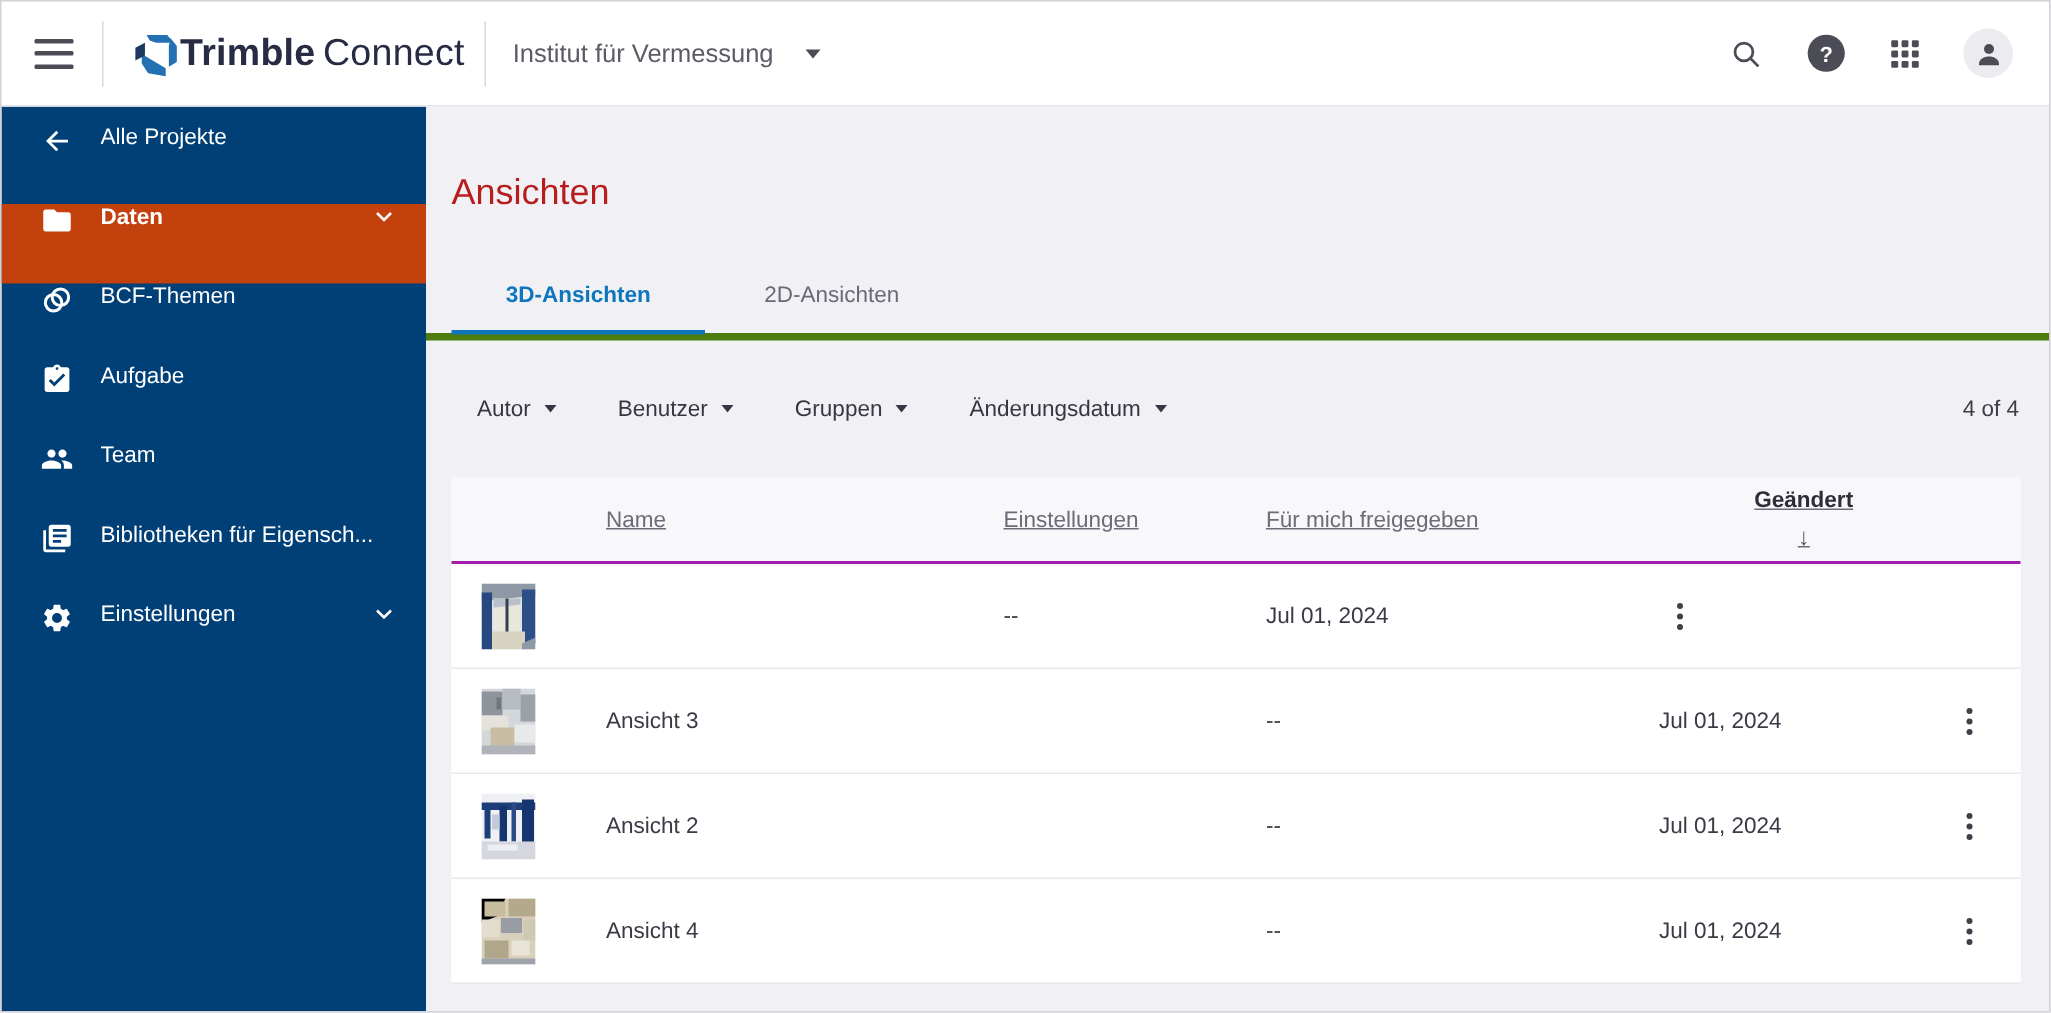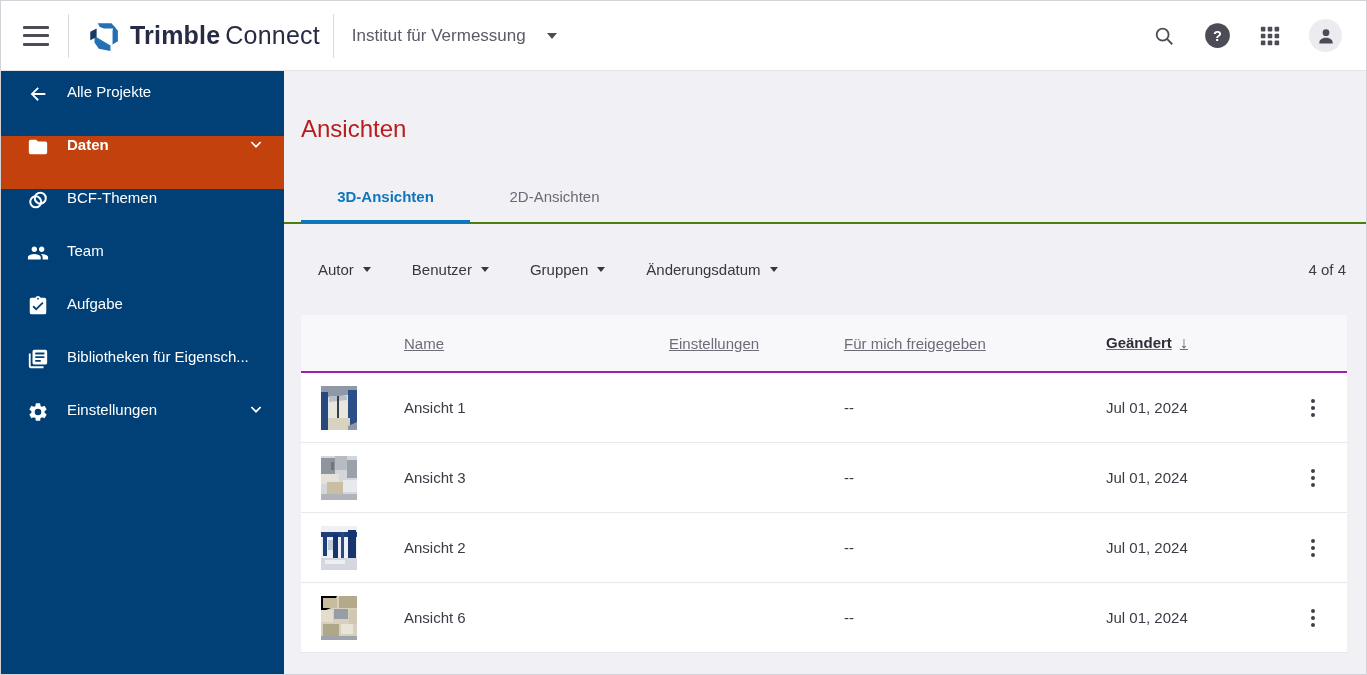--- a/index.html
+++ b/index.html
@@ -16,21 +16,21 @@
   
   .header {
     height:70px; background:#ffffff; border-bottom:1px solid #e3e3e8;
     display:flex; align-items:center; position:relative; z-index:5;
   }
   .hamburger { margin-left:22px; width:26px; height:20px; display:flex; flex-direction:column; justify-content:space-between; cursor:pointer; }
   .hamburger span { height:3px; background:#4b4c56; border-radius:1px; }
   .vdiv { width:1px; height:44px; background:#d9d9df; }
   .vdiv.first { margin-left:19px; }
   .logo { margin-left:17px; width:34px; height:34px; }
-  .brand { margin-left:10px; font-size:25px; color:#272c44; letter-spacing:.2px; white-space:nowrap; }
+  .brand { font-size:25px; color:#272c44; letter-spacing:.2px; white-space:nowrap; }
   .brand b { font-weight:700; }
   .brand span.light { font-weight:400; margin-left:5px; }
   .vdiv.second { margin-left:13px; }
   .project-selector { margin-left:18px; display:flex; align-items:center; gap:21px; cursor:pointer; }
   .project-selector .name { font-size:17px; color:#5a5b66; }
   .caret-down { width:0; height:0; border-left:5px solid transparent; border-right:5px solid transparent; border-top:6px solid #4b4c56; }
   .header-right { margin-left:auto; display:flex; align-items:center; gap:25px; padding-right:24px; }
   .hicon { width:28px; height:28px; display:flex; align-items:center; justify-content:center; cursor:pointer; }
   .avatar { width:33px; height:33px; border-radius:50%; background:#ebebf0; display:flex; align-items:center; justify-content:center; cursor:pointer; }
 
@@ -44,34 +44,34 @@
     font-size:15px; cursor:pointer; padding:0 20px 0 26px;
   }
   .side-item .sicon { width:22px; height:22px; flex:0 0 22px; display:flex; align-items:center; justify-content:center; }
   .side-item .slabel { margin-left:18px; white-space:nowrap; overflow:hidden; }
   .side-item .schevron { margin-left:auto; width:16px; height:16px; }
   .side-item.active { background:#c2410c; font-weight:700; }
 
   
   .main { margin-left:283px; height:604px; background:#f1f1f5; }
   .page-title { padding:44px 0 0 17px; font-size:24px; font-weight:400; color:#b91c1c; }
-  .tabs { margin-top:29px; display:flex; padding-left:17px; border-bottom:2px solid #4d7c0f; }
+  .tabs { margin-top:29px; display:flex; padding-left:17px; border-bottom:5px solid #4d7c0f; }
   .tab { width:169px; height:51px; display:flex; align-items:center; justify-content:center; font-size:15px; color:#696a76; cursor:pointer; border-bottom:3px solid transparent; margin-bottom:-1px; }
   .tab.active { color:#0d76bd; font-weight:700; border-bottom-color:#0d76bd; }
 
   .filter-row { height:91px; display:flex; align-items:center; padding:0 20px 0 17px; }
   .filters { display:flex; gap:41px; margin-left:17px; }
   .filter { display:flex; align-items:center; gap:9px; font-size:15px; color:#363742; cursor:pointer; }
   .filter .caret-down { border-left-width:4px; border-right-width:4px; border-top-width:5px; border-top-color:#363742; }
   .result-count { margin-left:auto; font-size:15px; color:#3c3d47; }
 
   .table { margin:0 19px 0 17px; background:#ffffff; }
   .trow { display:grid; grid-template-columns:103px 265px 175px 262px 1fr 48px; align-items:center; }
   .thead { height:58px; background:#f8f8fa; border-bottom:2px solid #a21caf; font-size:15px; color:#6b6c78;text-decoration:underline; }
-  .thead .th-sorted { color:#2d2e38; font-weight:700; display:flex; align-items:flex-start; gap:8px; cursor:pointer; }
+  .thead .th-sorted { color:#2d2e38; font-weight:700; display:flex; align-items:center; gap:8px; cursor:pointer;flex-direction:column; }
   .thead .th { cursor:pointer; }
   .sort-arrow { font-size:16px; color:#555a66; font-weight:400; }
   .tbody-row { height:70px; border-bottom:1px solid #e7e7ec; background:#ffffff; font-size:15px; color:#3a3b45; cursor:pointer; }
   .thumb { width:36px; height:44px; margin-left:20px; display:block; }
   .cell-name { font-weight:400; }
   .kebab { width:28px; height:34px; display:flex; flex-direction:column; align-items:center; justify-content:center; gap:3px; cursor:pointer; }
   .kebab i { width:4px; height:4px; border-radius:50%; background:#3f4049; }
 </style>
 </head>
 <body>
@@ -166,33 +166,33 @@
         <circle cx="9.5" cy="14" r="6"></circle>
           <circle cx="14.5" cy="10" r="6"></circle>
       </svg>
     </span>
     <span class="slabel">BCF-Themen</span>
   </div>
 
   <div class="side-item">
     <span class="sicon">
       <svg width="22" height="22" viewBox="0 0 24 24" fill="#ffffff">
+          <path d="M19 3h-4.18C14.4 1.84 13.3 1 12 1s-2.4.84-2.82 2H5a2 2 0 0 0-2 2v14a2 2 0 0 0 2 2h14a2 2 0 0 0 2-2V5a2 2 0 0 0-2-2zm-7 0a1 1 0 1 1 0 2 1 1 0 0 1 0-2zm-2 14l-4-4 1.41-1.41L10 14.17l6.59-6.59L18 9l-8 8z"></path>
+        </svg>
+    </span>
+    <span class="slabel">Aufgabe</span>
+  </div>
+
+  <div class="side-item">
+    <span class="sicon">
+      <svg width="22" height="22" viewBox="0 0 24 24" fill="#ffffff">
           <path d="M16 11c1.66 0 2.99-1.34 2.99-3S17.66 5 16 5s-3 1.34-3 3 1.34 3 3 3zm-8 0c1.66 0 2.99-1.34 2.99-3S9.66 5 8 5 5 6.34 5 8s1.34 3 3 3zm0 2c-2.33 0-7 1.17-7 3.5V19h14v-2.5C15 14.17 10.33 13 8 13zm8 0c-.29 0-.62.02-.97.05 1.16.84 1.97 1.97 1.97 3.45V19h6v-2.5c0-2.33-4.67-3.5-7-3.5z"></path>
         </svg>
     </span>
     <span class="slabel">Team</span>
-  </div>
-
-  <div class="side-item">
-    <span class="sicon">
-      <svg width="22" height="22" viewBox="0 0 24 24" fill="#ffffff">
-          <path d="M19 3h-4.18C14.4 1.84 13.3 1 12 1s-2.4.84-2.82 2H5a2 2 0 0 0-2 2v14a2 2 0 0 0 2 2h14a2 2 0 0 0 2-2V5a2 2 0 0 0-2-2zm-7 0a1 1 0 1 1 0 2 1 1 0 0 1 0-2zm-2 14l-4-4 1.41-1.41L10 14.17l6.59-6.59L18 9l-8 8z"></path>
-        </svg>
-    </span>
-    <span class="slabel">Aufgabe</span>
   </div>
 
   <div class="side-item">
     <span class="sicon">
       <svg width="22" height="22" viewBox="0 0 24 24" fill="#ffffff">
           <path d="M4 6H2v14a2 2 0 0 0 2 2h14v-2H4V6zm16-4H8a2 2 0 0 0-2 2v12a2 2 0 0 0 2 2h12a2 2 0 0 0 2-2V4a2 2 0 0 0-2-2zm-1 9H9V9h10v2zm-4 4H9v-2h6v2zm4-8H9V5h10v2z"></path>
         </svg>
     </span>
     <span class="slabel">Bibliotheken für Eigensch...</span>
   </div>
@@ -260,21 +260,20 @@
         <rect width="36" height="44" fill="#dfe3ea"></rect>
         <polygon points="0,0 36,0 36,8 0,12" fill="#8f98a6"></polygon>
         <rect x="0" y="6" width="7" height="38" fill="#27497f"></rect>
         <rect x="27" y="4" width="9" height="36" fill="#2d4f88"></rect>
         <rect x="8" y="10" width="18" height="22" fill="#e9e6db"></rect>
         <polygon points="8,10 26,10 26,14 8,16" fill="#b9c0ca"></polygon>
         <rect x="16" y="10" width="2" height="24" fill="#33414f"></rect>
         <rect x="7" y="32" width="22" height="12" fill="#d8d2c1"></rect>
         <polygon points="27,40 36,36 36,44 27,44" fill="#8f98a6"></polygon>
       </svg>
-      <div class="cell-name">Ansicht 1</div>
       <div></div>
       <div>--</div>
       <div>Jul 01, 2024</div>
       <div class="kebab">
           <i></i>
           <i></i>
           <i></i>
         </div>
     </div>
 
@@ -330,21 +329,21 @@
         <polygon points="0,0 16,0 10,12 0,16" fill="#c2b failed"></polygon>
         <rect x="2" y="2" width="14" height="10" fill="#c8bc9f"></rect>
         <rect x="18" y="0" width="18" height="12" fill="#b5a98c"></rect>
         <rect x="0" y="14" width="12" height="12" fill="#e3ddcd"></rect>
         <rect x="13" y="13" width="14" height="10" fill="#989ca4"></rect>
         <rect x="28" y="14" width="8" height="14" fill="#cfc8b2"></rect>
         <rect x="2" y="28" width="16" height="12" fill="#b0a68a"></rect>
         <rect x="20" y="28" width="12" height="10" fill="#e8e4d6"></rect>
         <rect x="0" y="40" width="36" height="4" fill="#9fa3ab"></rect>
       </svg>
-      <div class="cell-name">Ansicht 6</div>
+      <div class="cell-name">Ansicht 4</div>
       <div></div>
       <div>--</div>
       <div>Jul 01, 2024</div>
       <div class="kebab">
           <i></i>
           <i></i>
           <i></i>
         </div>
     </div>
   </div>

